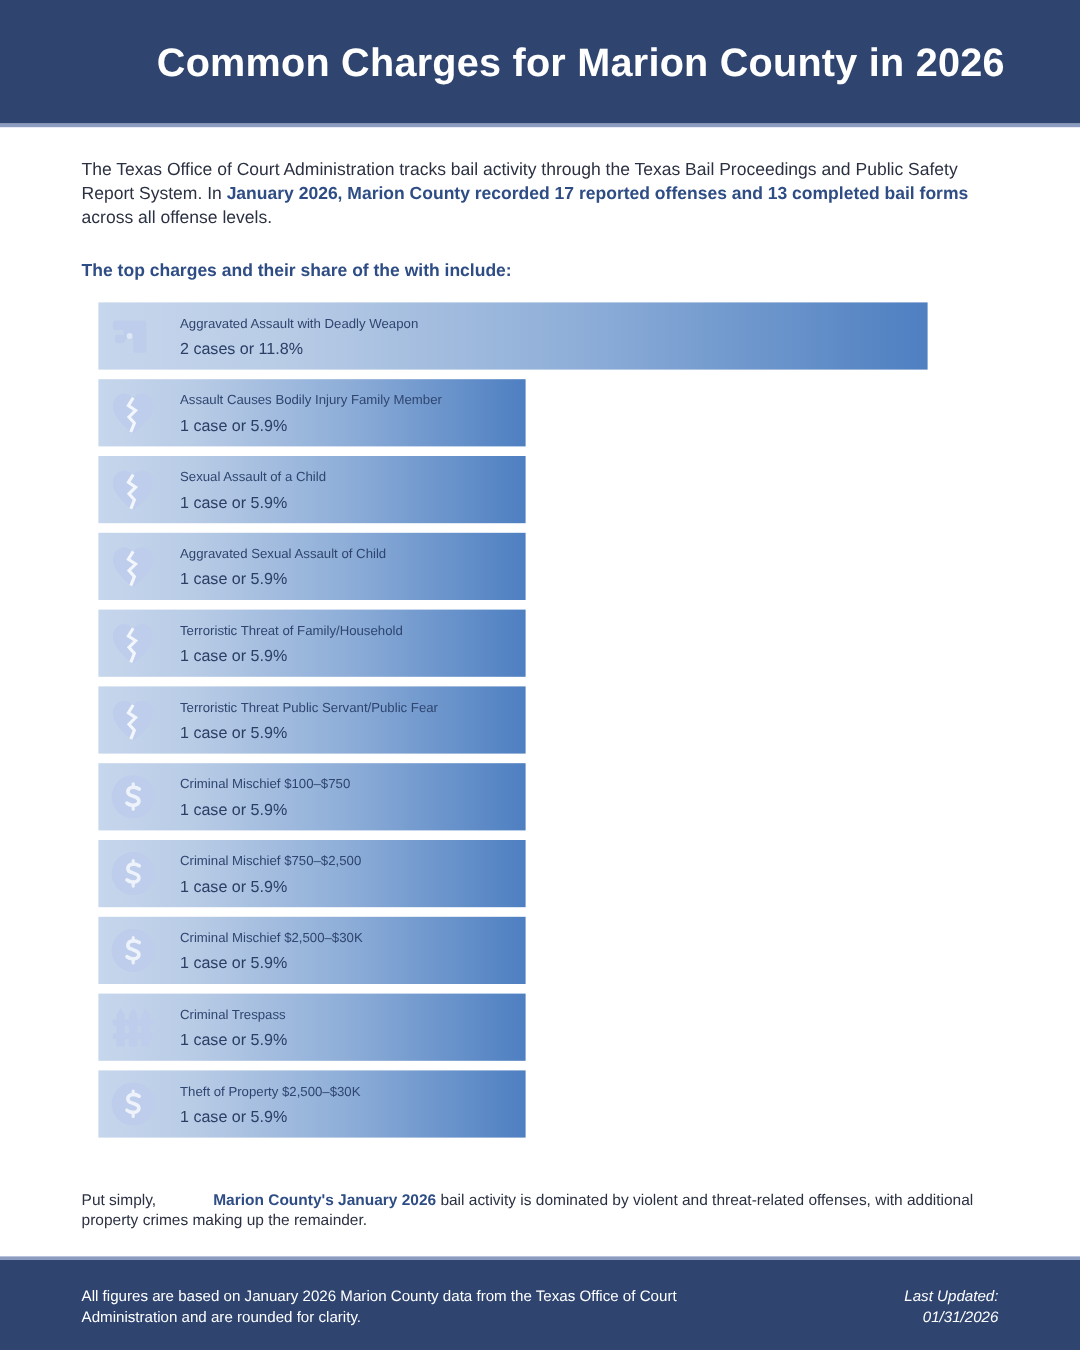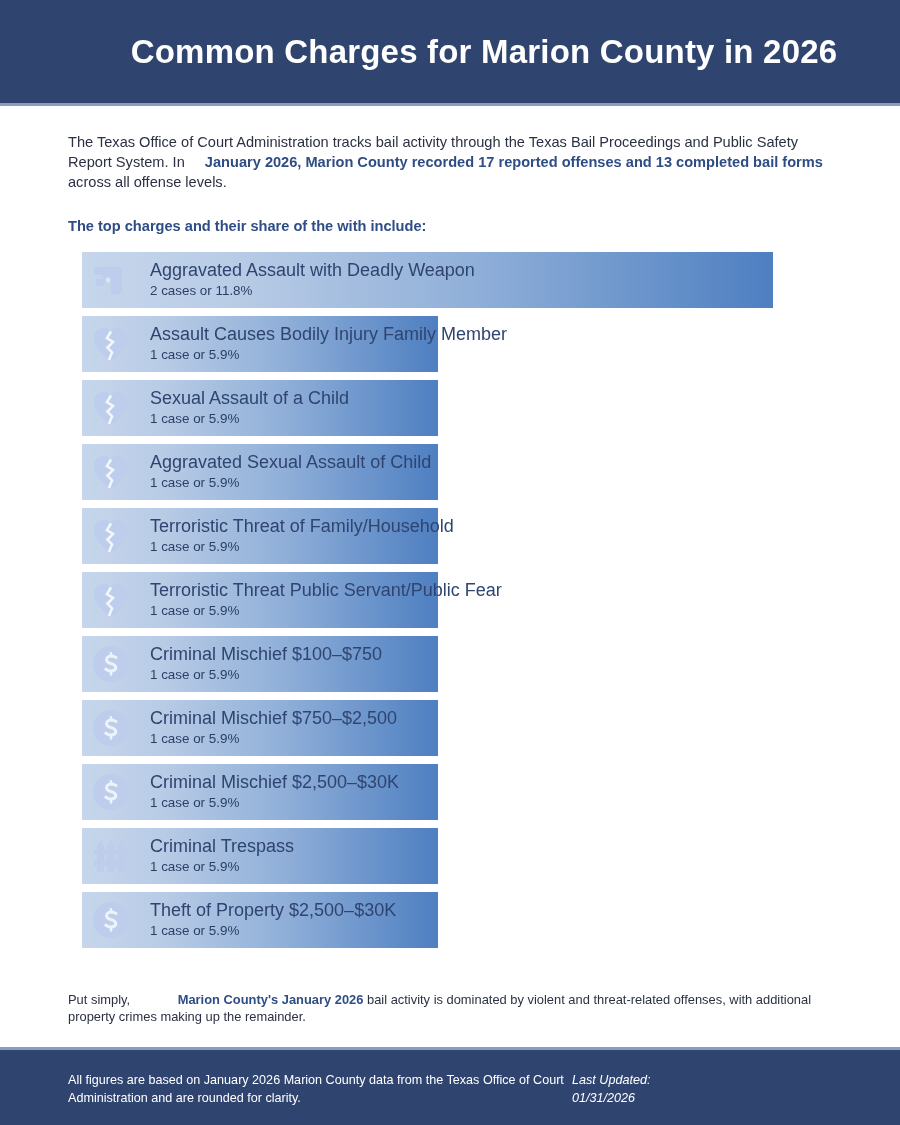--- a/index.html
+++ b/index.html
@@ -55,21 +55,20 @@
   .intro {
     font-size: 14.6px;
     line-height: 20px;
     color: #2b3142;
     margin: 0 0 0 0;
     width: 760px;
   }
   .intro .hl {
     color: #2f4d85;
     font-weight: bold;
-    margin-left: 16px;
   }
 
   .subhead {
     margin-top: 26px;
     font-size: 14.6px;
     font-weight: bold;
     color: #2f4d85;
   }
 
   
@@ -101,21 +100,21 @@
     justify-content: center;
   }
   .row-icon svg { display: block; }
   .row-text {
     position: absolute;
     left: 68px;
     top: 9px;
     white-space: nowrap;
   }
   .row-label {
-    font-size: 18px;
+    font-size: 11px;
     color: #2f4570;
     line-height: 19px;
   }
   .row-value {
     font-size: 13.4px;
     font-weight: normal;
     color: #2b3f66;
     line-height: 19px;
     margin-top: 1px;
   }
@@ -158,21 +157,21 @@
     width: 520px;
     color: #ffffff;
     font-size: 12.6px;
     line-height: 17.5px;
   }
   .footer-right {
     position: absolute;
     right: 68px;
     top: 1072px;
     width: 260px;
-    text-align: left;
+    text-align: right;
     color: #ffffff;
     font-size: 12.6px;
     line-height: 17.5px;
     font-style: italic;
   }
 </style>
 </head>
 <body>
 
 <div class="header-bar">

